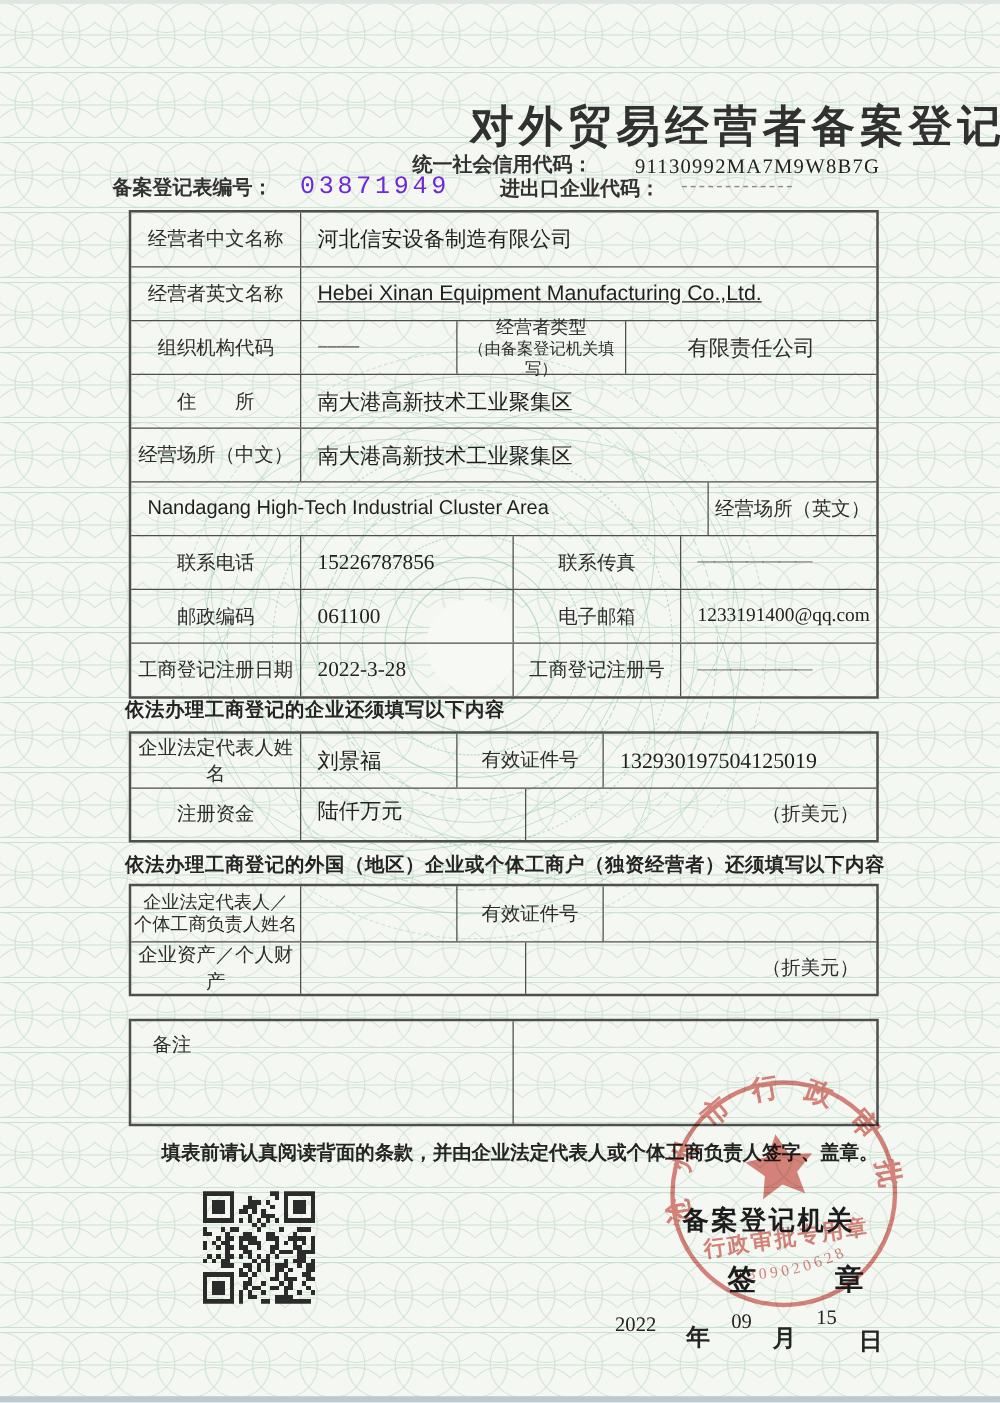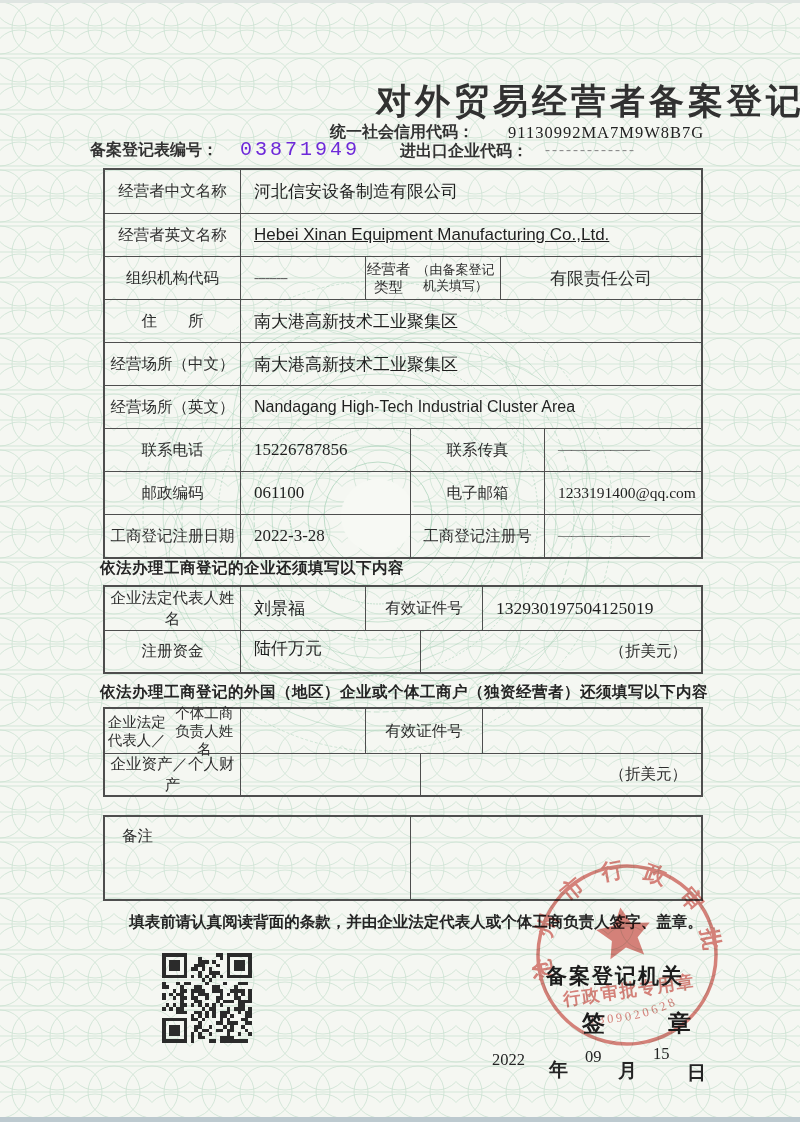--- a/index.html
+++ b/index.html
@@ -29,21 +29,21 @@
     background:rgba(255,255,255,0.06);
   }
   .trow{display:flex;border-top:1.4px solid #4e4e4e;box-sizing:border-box;}
   .trow:first-child{border-top:none;}
   .tcell{
     border-left:1.4px solid #4e4e4e;box-sizing:border-box;
     display:flex;align-items:center;min-width:0;
   }
   .tcell:first-child{border-left:none;}
   .lab{justify-content:center;text-align:center;font-size:15.5px;color:#2d2d2d;}
-  .lab2l{flex-direction:row;justify-content:center;line-height:1.25;font-size:14.5px;}
+  .lab2l{flex-direction:column;justify-content:center;line-height:1.25;font-size:14.5px;}
   .val{padding-left:13px;font-size:17px;color:#1f1f1f;}
   .val-en{font-family:"Liberation Sans",sans-serif;font-size:17px;}
   .val-dash{color:#5f5f5f;letter-spacing:-1px;font-size:14px;}
   .val-right{justify-content:flex-end;padding-right:14px;font-size:15.5px;}
   .sec-head{
     position:absolute;left:100px;
     font-family:"Liberation Sans",sans-serif;font-weight:bold;
     font-size:15.5px;color:#242424;letter-spacing:0.5px;
   }
   
@@ -143,22 +143,22 @@
     </div>
     <div class="trow" style="height:43px;">
       <div class="tcell lab" style="width:135px;">住　　所</div>
       <div class="tcell val" style="flex:1;">南大港高新技术工业聚集区</div>
     </div>
     <div class="trow" style="height:43px;">
       <div class="tcell lab" style="width:135px;">经营场所（中文）</div>
       <div class="tcell val" style="flex:1;">南大港高新技术工业聚集区</div>
     </div>
     <div class="trow" style="height:43px;">
+      <div class="tcell val val-en" style="flex:1;font-size:16px;">Nandagang High-Tech Industrial Cluster Area</div>
       <div class="tcell lab" style="width:135px;">经营场所（英文）</div>
-      <div class="tcell val val-en" style="flex:1;font-size:16px;">Nandagang High-Tech Industrial Cluster Area</div>
     </div>
     <div class="trow" style="height:43px;">
       <div class="tcell lab" style="width:135px;">联系电话</div>
       <div class="tcell val" style="width:170px;">15226787856</div>
       <div class="tcell lab" style="width:134px;">联系传真</div>
       <div class="tcell val val-dash" style="flex:1;">———————</div>
     </div>
     <div class="trow" style="height:43px;">
       <div class="tcell lab" style="width:135px;">邮政编码</div>
       <div class="tcell val" style="width:170px;">061100</div>

